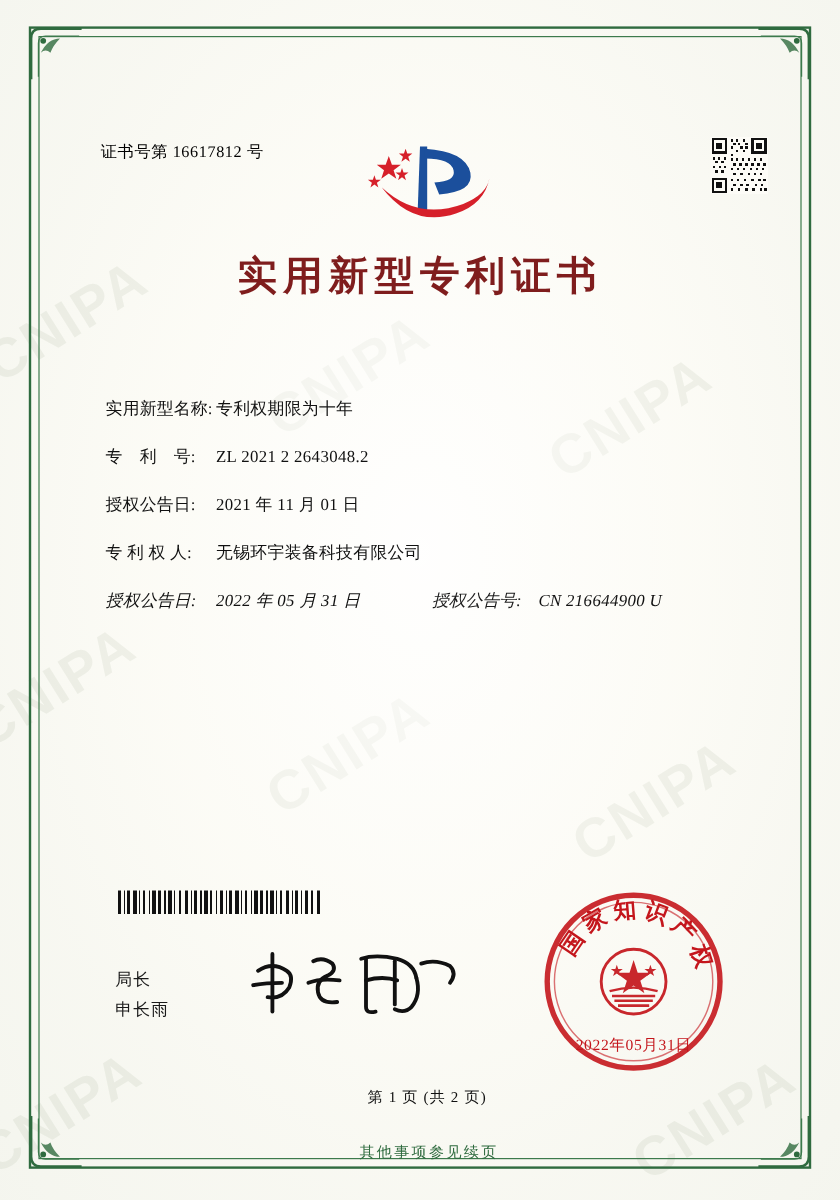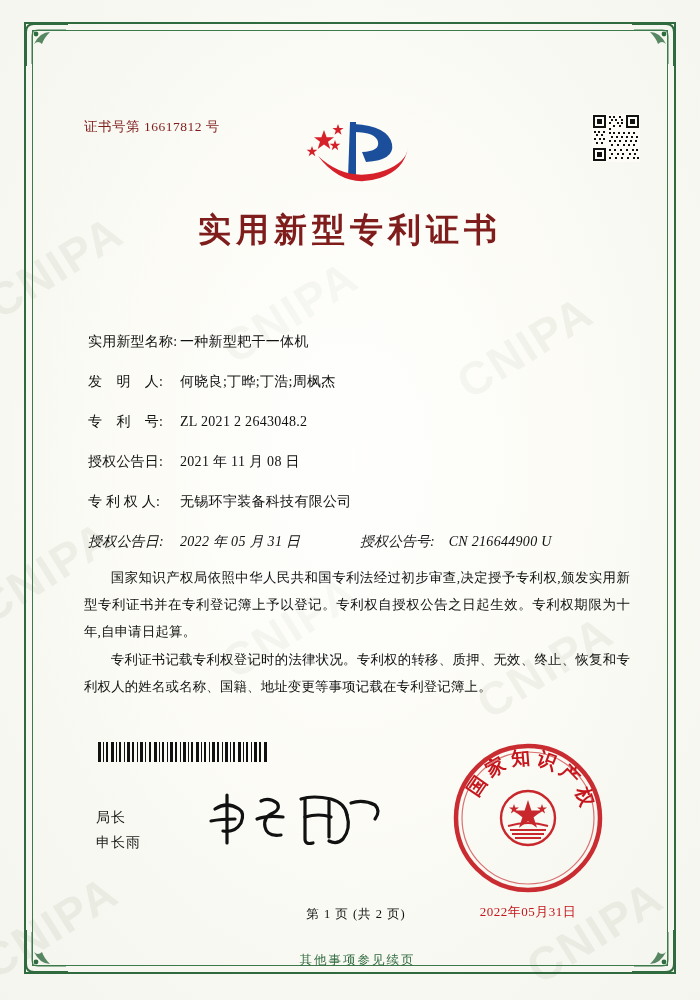--- a/index.html
+++ b/index.html
@@ -75,21 +75,21 @@
     inset: 0;
     z-index: 4;
   }
 
   .cert-no {
     position: absolute;
     left: 84px;
     top: 118px;
     font-size: 13.5px;
     letter-spacing: .5px;
-    color: #7f1d1d;
+    color: #000000;
   }
 
   
   .qr {
     position: absolute;
     right: 60px;
     top: 114px;
     width: 48px;
     height: 48px;
   }
@@ -209,21 +209,20 @@
   .seal-date {
     position: absolute;
     right: 96px;
     top: 862px;
     width: 152px;
     text-align: center;
     color: #c4161c;
     font-size: 13px;
     letter-spacing: .5px;
     font-family: "Liberation Serif", "DejaVu Serif", serif;
-    margin-top: 41px;
   }
 
   .page-num {
     position: absolute;
     left: 12px; right: 0;
     top: 906px;
     text-align: center;
     font-size: 12.5px;
     color: #111;
     letter-spacing: 1px;
@@ -387,52 +386,44 @@
         <polygon points="47,22 48.3,25.8 52.4,25.8 49.1,28.2 50.3,32.2 47,29.7 43.7,32.2 44.9,28.2 41.6,25.8 45.7,25.8"></polygon>
       </g>
     </svg>
   </div>
 
   <div class="doc-title">实用新型专利证书</div>
 
   <div class="fields">
     <div class="frow">
       <span class="flabel">实用新型名称:</span>
-      <span class="fvalue">一种新型耙干一体机</span>
-    </div>
-    <div class="frow">
-      <span class="flabel">发　明　人:</span>
-      <span class="fvalue">何晓良;丁晔;丁浩;周枫杰</span>
+      <span class="fvalue">专利权期限为十年</span>
     </div>
     <div class="frow">
       <span class="flabel">专　利　号:</span>
       <span class="fvalue">ZL 2021 2 2643048.2</span>
     </div>
     <div class="frow">
       <span class="flabel">授权公告日:</span>
-      <span class="fvalue">2021 年 11 月 08 日</span>
+      <span class="fvalue">2021 年 11 月 01 日</span>
     </div>
     <div class="frow">
       <span class="flabel">专 利 权 人:</span>
       <span class="fvalue">无锡环宇装备科技有限公司</span>
     </div>
     <div class="frow frow-split">
       <span class="flabel">授权公告日:</span>
       <span class="fvalue">2022 年 05 月 31 日</span>
       <span class="fsecond">
         <span class="flabel2">授权公告号:</span>
         <span class="fvalue">CN 216644900 U</span>
       </span>
     </div>
   </div>
 
-  <div class="body-text">
-    <p>国家知识产权局依照中华人民共和国专利法经过初步审查,决定授予专利权,颁发实用新型专利证书并在专利登记簿上予以登记。专利权自授权公告之日起生效。专利权期限为十年,自申请日起算。</p>
-    <p>专利证书记载专利权登记时的法律状况。专利权的转移、质押、无效、终止、恢复和专利权人的姓名或名称、国籍、地址变更等事项记载在专利登记簿上。</p>
-  </div>
 
   <div class="barcode">
     <svg width="170" height="20" viewBox="0 0 170 20" shape-rendering="crispEdges">
       <g fill="#111">
         <rect x="0" y="0" width="3" height="20"></rect>
           <rect x="5" y="0" width="1" height="20"></rect>
         <rect x="8" y="0" width="2" height="20"></rect>
           <rect x="13" y="0" width="3" height="20"></rect>
         <rect x="18" y="0" width="1" height="20"></rect>
           <rect x="21" y="0" width="2" height="20"></rect>

